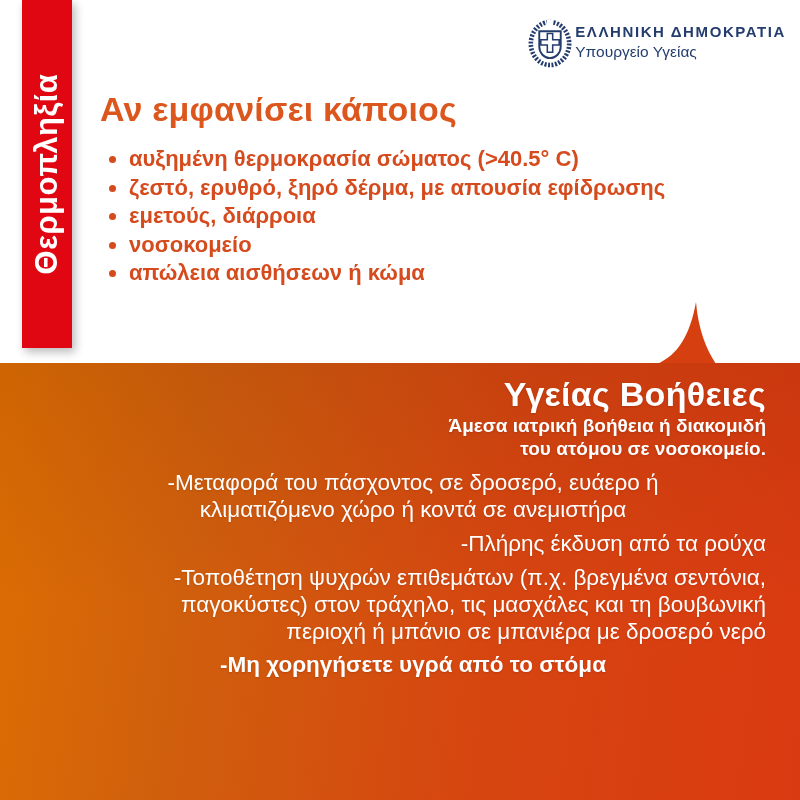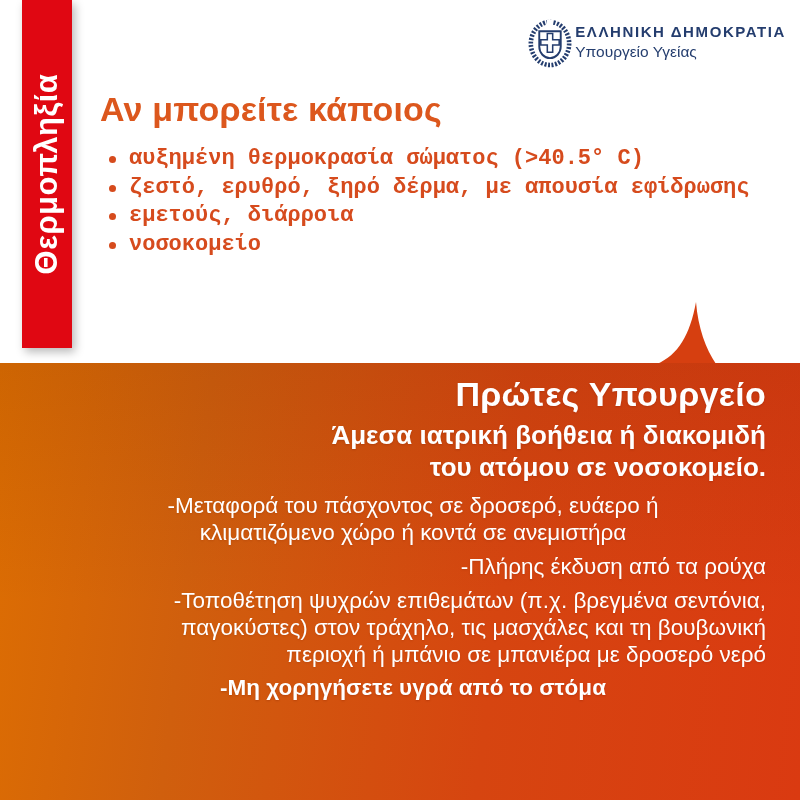--- a/index.html
+++ b/index.html
@@ -44,21 +44,21 @@
     transform:rotate(-90deg);
     white-space:nowrap;
     color:#ffffff;font-weight:bold;font-size:31px;letter-spacing:0.5px;
   }
   
   .symptoms{position:absolute;left:100px;top:90px;width:690px;}
   .symptoms h1{
     font-size:34px;font-weight:bold;color:var(--heading-orange,#dc571d);
     letter-spacing:0.2px;
   }
-  .symptom-list{list-style:none;margin-top:16px;font-family:Liberation Mono, monospace;}
+  .symptom-list{list-style:none;margin-top:16px;}
   .symptom-list li{
     display:flex;align-items:flex-start;gap:13px;
     font-size:22px;font-weight:bold;color:var(--bullet-red,#d64b1d);
     line-height:28.5px;
   }
   .dot{
     width:7px;height:7px;border-radius:50%;
     background:var(--bullet-red,#d64b1d);
     margin-top:11px;margin-left:9px;flex:0 0 auto;
   }
@@ -73,21 +73,21 @@
     padding:12px 34px 0 60px;
   }
   .bubble-tail{
     position:absolute;left:648px;top:302px;width:70px;height:62px;
   }
   .first-aid h2{
     font-size:34px;font-weight:bold;letter-spacing:0.3px;
     text-shadow:0 1px 2px rgba(110,25,0,0.25);
   }
   .fa-intro{
-    margin-top:6px;font-size:26px;font-weight:bold;line-height:1.22;
+    font-size:19px;font-weight:bold;line-height:1.22;
     white-space:pre-line;text-shadow:0 1px 2px rgba(110,25,0,0.25);
   }
   .fa-lead{
     margin-top:10px;font-size:22.5px;font-weight:bold;line-height:1.18;
     white-space:pre-line;text-shadow:0 1px 2px rgba(110,25,0,0.25);
   }
   .fa-step{
     margin-top:7px;font-size:22.5px;font-weight:normal;line-height:1.2;
     white-space:pre-line;text-shadow:0 1px 2px rgba(110,25,0,0.18);
   }
@@ -112,21 +112,21 @@
     <span class="line1">ΕΛΛΗΝΙΚΗ ΔΗΜΟΚΡΑΤΙΑ</span>
     <span class="line2">Υπουργείο Υγείας</span>
   </div>
 </div>
 
 <div class="ribbon">
   <span class="ribbon-label">Θερμοπληξία</span>
 </div>
 
 <div class="symptoms">
-  <h1>Αν μπορείτε κάποιος</h1>
+  <h1>Αν εμφανίσει κάποιος</h1>
   <ul class="symptom-list">
 
       <li>
         <span class="dot"></span>
         <span>αυξημένη θερμοκρασία σώματος (&gt;40.5° C)</span>
       </li>
 
       <li>
         <span class="dot"></span>
         <span>ζεστό, ερυθρό, ξηρό δέρμα, με απουσία εφίδρωσης</span>
@@ -137,29 +137,33 @@
         <span>εμετούς, διάρροια</span>
       </li>
 
       <li>
         <span class="dot"></span>
         <span>νοσοκομείο</span>
       </li>
 
 
 
+      <li>
+        <span class="dot"></span>
+        <span>απώλεια αισθήσεων ή κώμα</span>
+      </li>
     </ul>
 </div>
 
 <svg class="bubble-tail" viewBox="0 0 70 62" preserveAspectRatio="none" aria-hidden="true">
   <path d="M 9 62 C 30 53 42 33 48 0 C 50 26 58 47 68 62 Z" fill="#d63f10"></path>
 </svg>
 
 <div class="first-aid">
-  <h2>Πρώτες Υπουργείο</h2>
+  <h2>Υγείας Βοήθειες</h2>
   <p class="fa-intro">Άμεσα ιατρική βοήθεια ή διακομιδή
 του ατόμου σε νοσοκομείο.</p>
   <div>
 
       <p class="fa-step">-Μεταφορά του πάσχοντος σε δροσερό, ευάερο ή
 κλιματιζόμενο χώρο ή κοντά σε ανεμιστήρα</p>
 
       <p class="fa-step">-Πλήρης έκδυση από τα ρούχα</p>
 
       <p class="fa-step">-Τοποθέτηση ψυχρών επιθεμάτων (π.χ. βρεγμένα σεντόνια,

